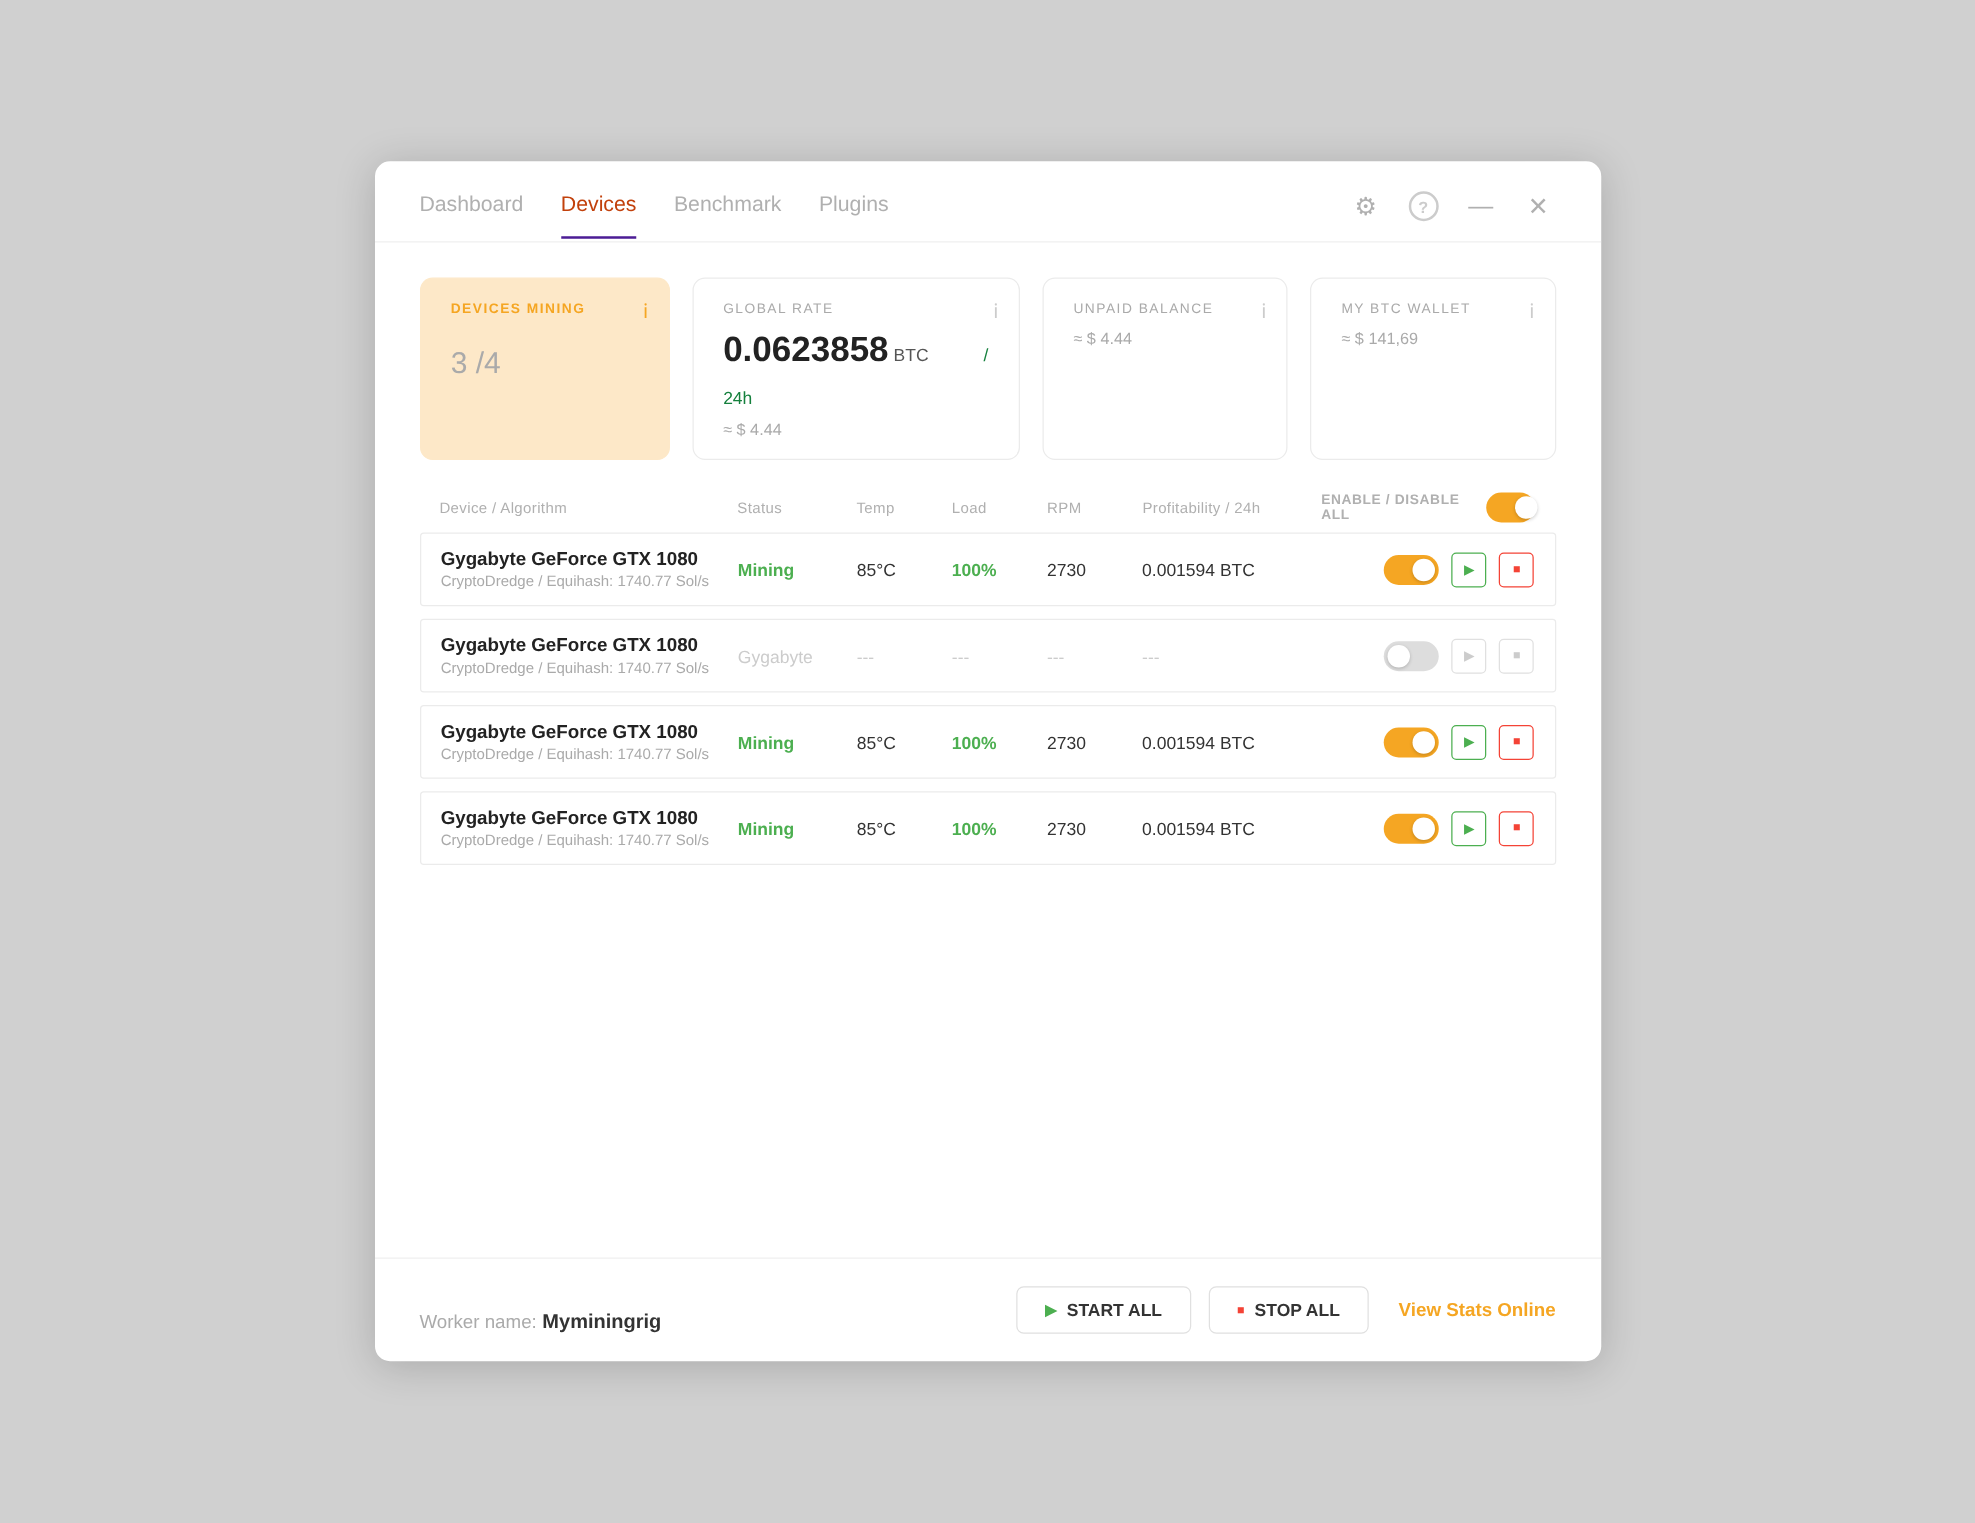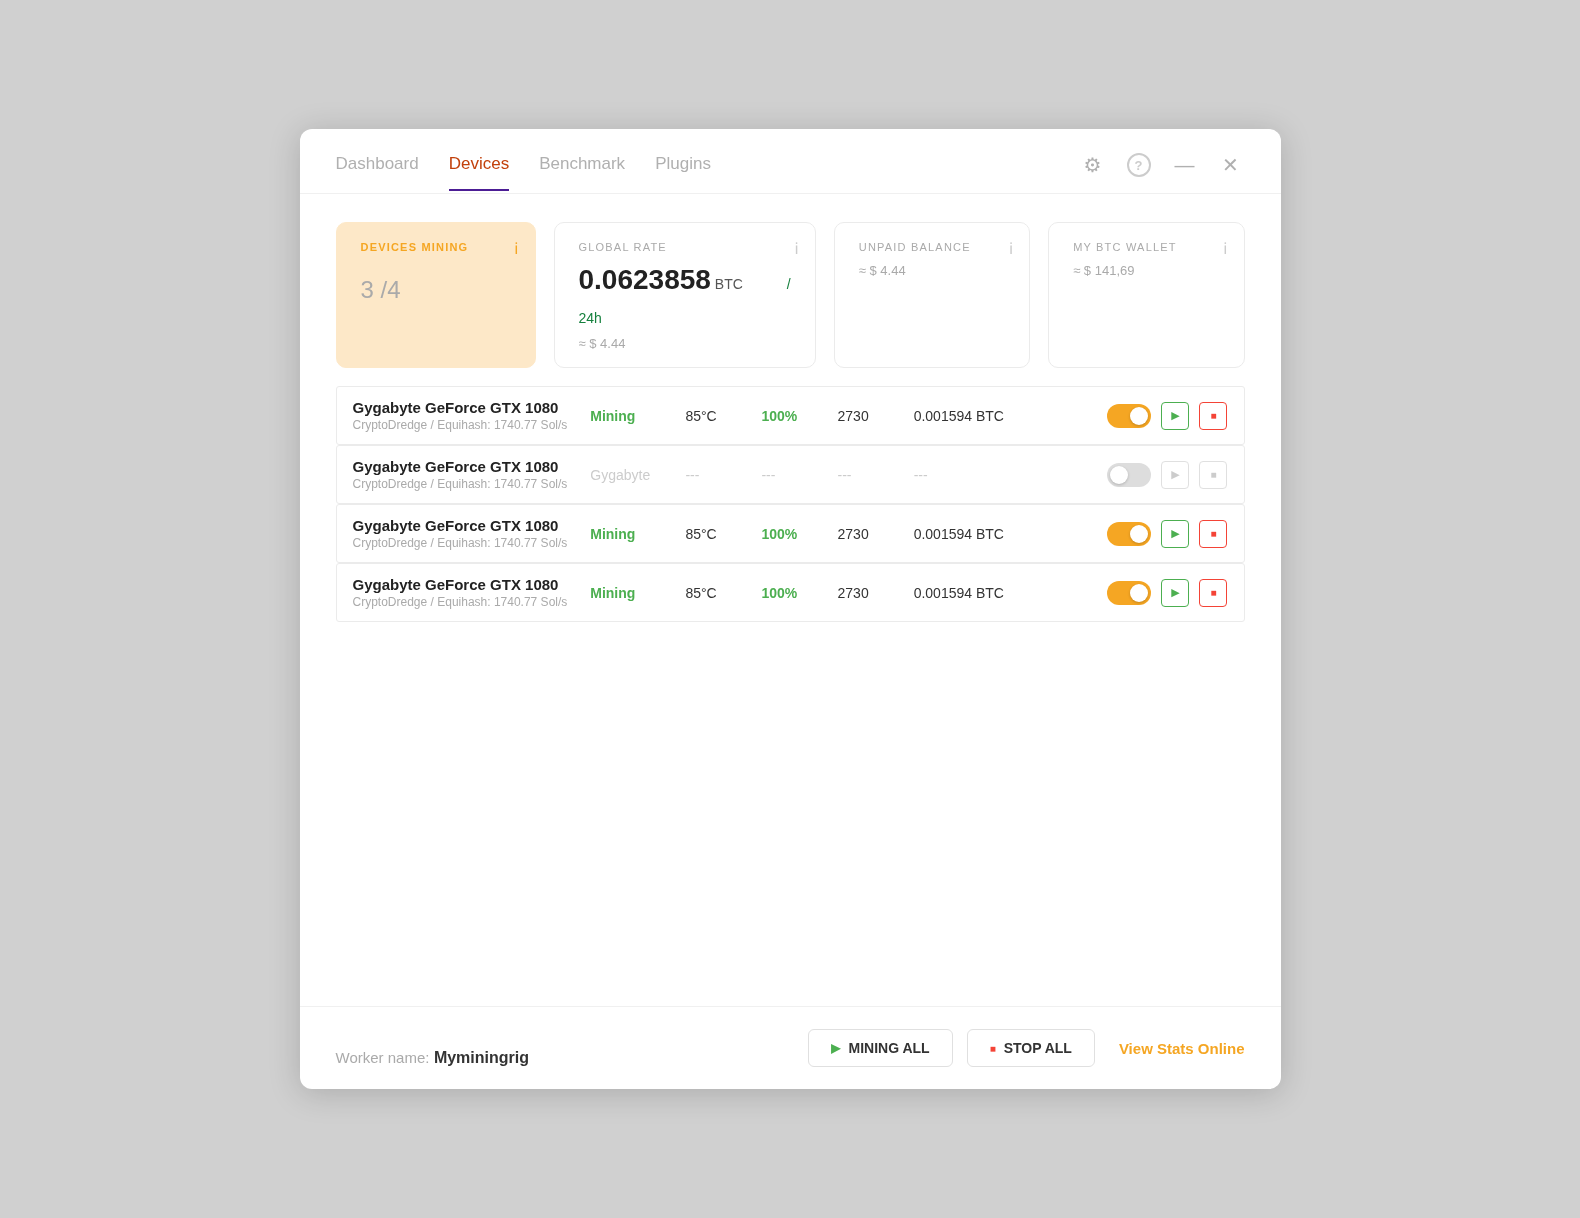--- a/index.html
+++ b/index.html
@@ -171,20 +171,21 @@
       gap: 8px;
       justify-content: flex-end;
       font-size: 11px;
       font-weight: 600;
       color: #b0b0b0;
       letter-spacing: 0.5px;
     }
     .device-row {
       border: 1.5px solid #ebebeb;
       border-radius: 3px;
+      margin-bottom: 10px;
       padding: 12px 16px;
       display: grid;
       grid-template-columns: 2.5fr 1fr 0.8fr 0.8fr 0.8fr 1.5fr 1.8fr;
       align-items: center;
     }
     .device-name {
       font-size: 15px;
       font-weight: 600;
       color: #222;
     }
@@ -381,20 +382,36 @@
 
     <div class="card">
       <span class="card-info-icon-gray">ℹ</span>
       <div class="card-label-gray">MY BTC WALLET</div>
       <div class="card-sub">≈ $ 141,69</div>
     </div>
   </div>
 
   <div class="table-section">
 
+    <div class="table-header">
+      <span>Device / Algorithm</span>
+      <span>Status</span>
+      <span>Temp</span>
+      <span>Load</span>
+      <span>RPM</span>
+      <span>Profitability / 24h</span>
+      <div class="enable-all-col">
+        <span>ENABLE / DISABLE ALL</span>
+
+        <div class="toggle">
+          <div class="toggle-slider on"></div>
+          <div class="toggle-knob on"></div>
+        </div>
+      </div>
+    </div>
 
     <div class="device-row">
       <div>
         <div class="device-name">Gygabyte GeForce GTX 1080</div>
         <div class="device-sub">CryptoDredge / Equihash: 1740.77 Sol/s</div>
       </div>
       <span class="status-mining">Mining</span>
       <span class="temp-val">85°C</span>
       <span class="load-val">100%</span>
       <span class="rpm-val">2730</span>
@@ -471,21 +488,21 @@
   </div>
 
   <div class="footer">
     <div>
       <span class="worker-label">Worker name:</span>
       <span class="worker-name">Myminingrig</span>
     </div>
     <div class="footer-actions">
       <button class="start-all-btn">
         <span class="play-icon">▶</span>
-        <span>MINING ALL</span>
+        <span>START ALL</span>
       </button>
       <button class="stop-all-btn">
         <span class="stop-icon" style="color:#f44336;">■</span>
         <span>STOP ALL</span>
       </button>
       <button class="view-stats-btn">
         <span>View Stats Online</span>
       </button>
     </div>
   </div>

